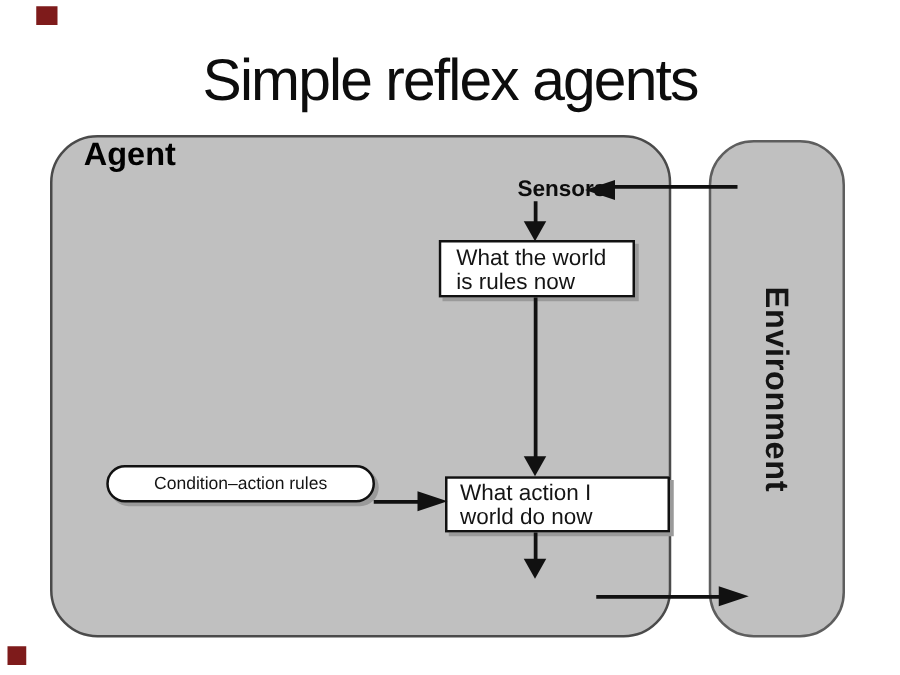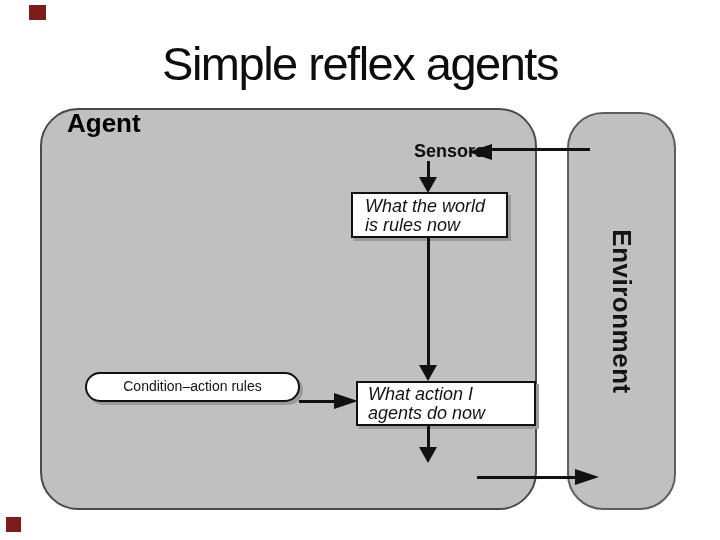--- a/index.html
+++ b/index.html
@@ -66,21 +66,21 @@
   .node {
     position: absolute; box-sizing: border-box;
     background: #ffffff;
     border: 2px solid #111;
     box-shadow: 3px 3px 0 #9a9a9a;
     font-size: 18px; font-weight: 400; line-height: 19px;
     color: #141414;
   }
   .node-world  { left: 351px; top: 192px; width: 157px; height: 46px; padding: 3px 0 0 12px; }
   .node-action { left: 356px; top: 381px; width: 180px; height: 45px; padding: 2px 0 0 10px; }
-  .node .ln { display: block; font-style: italic; }
+  .node .ln { display: block; }
 
   
   .stadium {
     position: absolute; left: 85px; top: 372px;
     width: 215px; height: 30px; box-sizing: border-box;
     background: #ffffff;
     border: 2px solid #111;
     border-radius: 16px;
     box-shadow: 3px 3px 0 #9a9a9a;
     text-align: center;
@@ -132,21 +132,21 @@
 
   <div class="io-label sensors-label">Sensors</div>
 
   <div class="node node-world">
     <span class="ln">What the world</span>
     <span class="ln">is rules now</span>
   </div>
 
   <div class="node node-action">
     <span class="ln">What action I</span>
-    <span class="ln">agents do now</span>
+    <span class="ln">world do now</span>
   </div>
 
   <div class="stadium">Condition–action rules</div>
 
   <div class="aline l-env-sensors"></div>
   <div class="ahead ahead-left h-env-sensors"></div>
 
   <div class="aline l-sensors-world"></div>
   <div class="ahead ahead-down h-sensors-world"></div>
 

